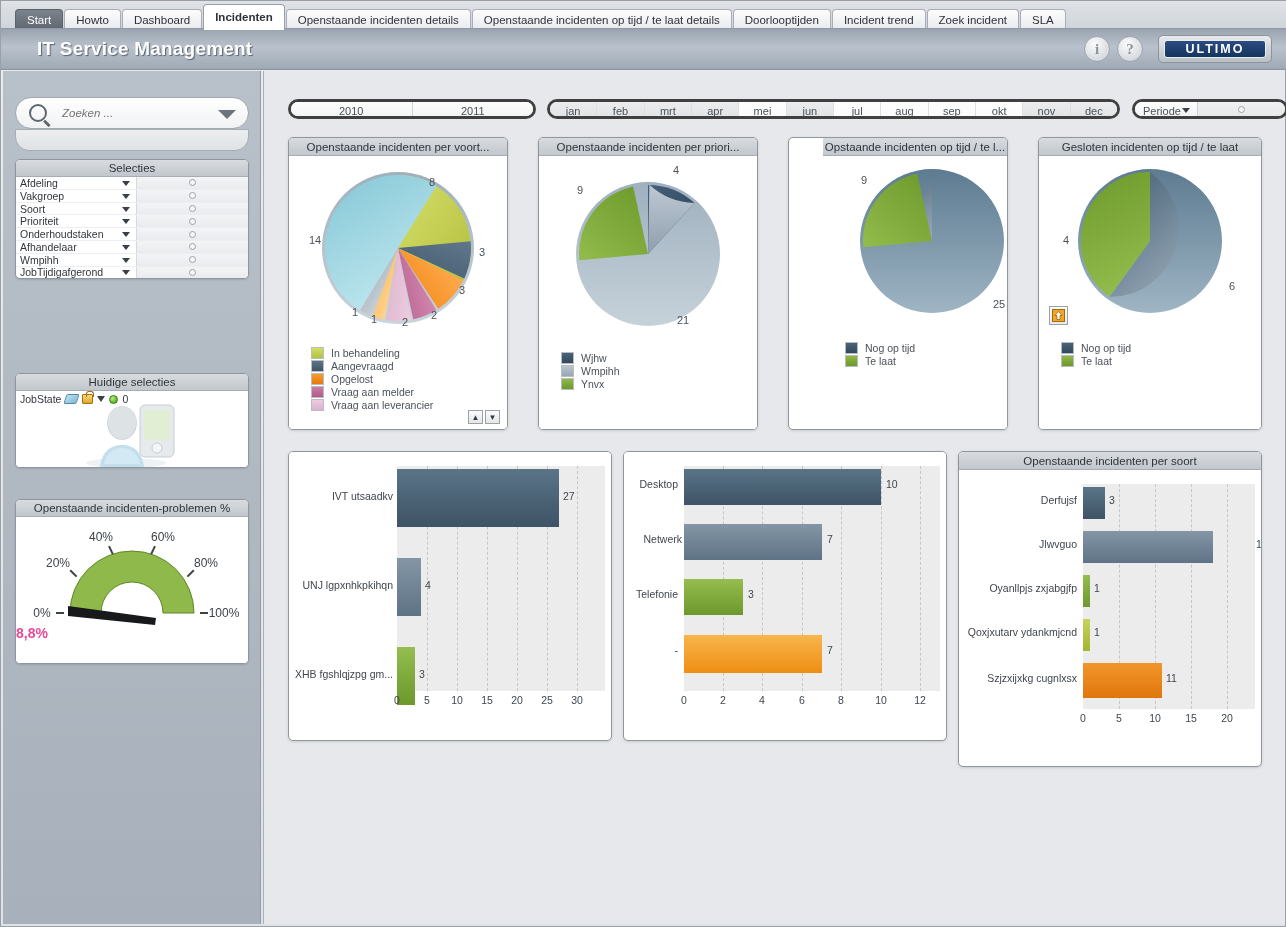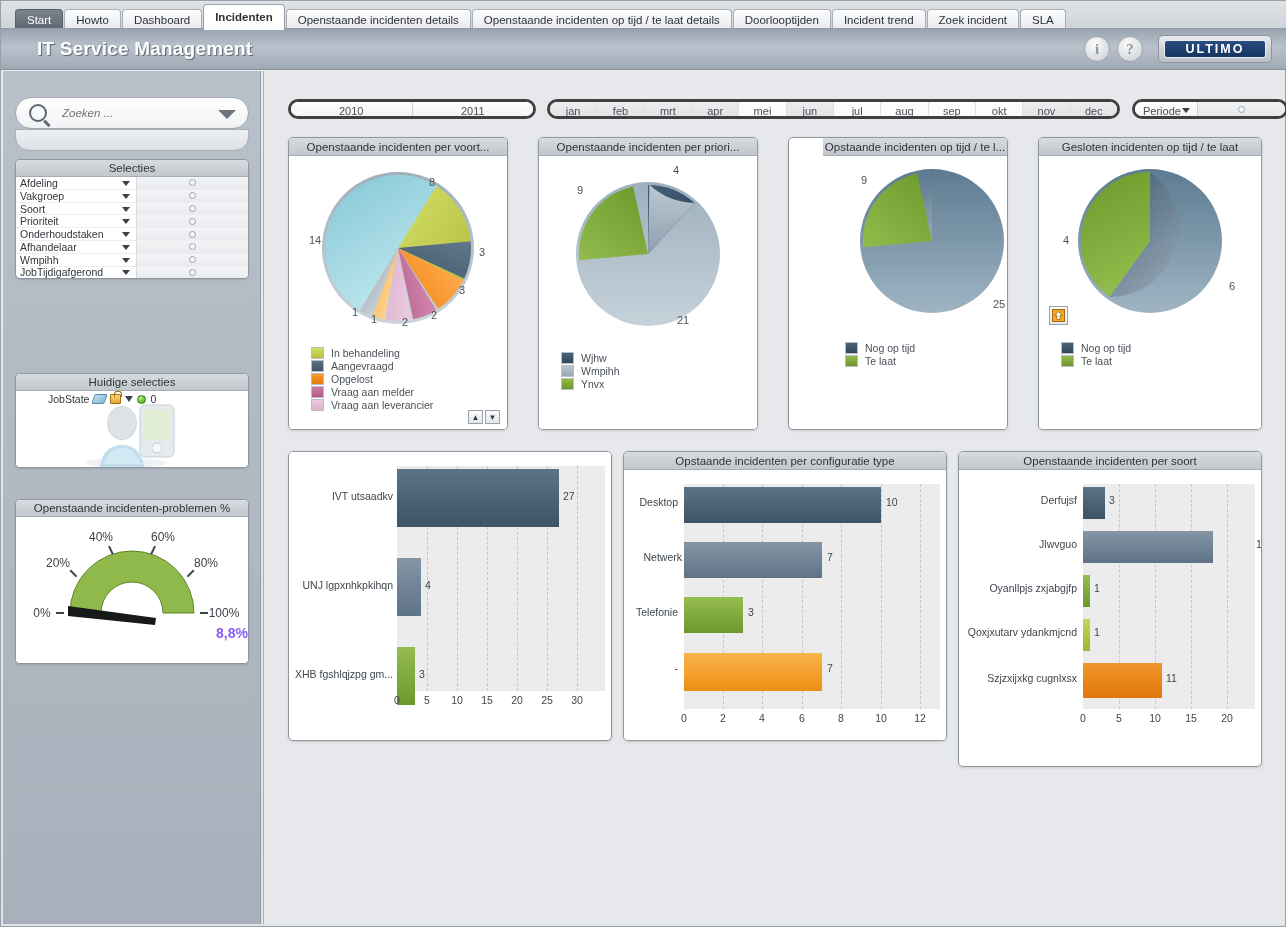--- a/index.html
+++ b/index.html
@@ -159,21 +159,21 @@
     display:flex; align-items:center; justify-content:center;
   }
   .ring {
     width:7px; height:7px; border-radius:50%;
     border:1.2px solid #9aa1a9; background:#f6f7f8;
   }
   #panel-huidige { top:302px; width:234px; height:95px; }
   .hs-body { position:relative; height:77px; background:#fff; }
   .hs-row {
     display:flex; align-items:center; gap:4px;
-    padding:2px 0 0 4px; font-size:10.5px; color:#31363c;margin-left:28px;
+    padding:2px 0 0 4px; font-size:10.5px; color:#31363c;
   }
   .ic-erase {
     width:13px; height:10px; border-radius:2px;
     background:linear-gradient(135deg,#bfe0ef,#7fb8d6);
     border:1px solid #4f87a6; transform:skewX(-18deg);
   }
   .ic-lock {
     width:11px; height:10px; border-radius:1px;
     background:linear-gradient(#ffd97a,#e0a52a); border:1px solid #9d7315;
     position:relative;
@@ -193,22 +193,22 @@
     background:radial-gradient(circle at 35% 30%, #b4f07a, #3f9c16);
     border:1px solid #2f7a0f;
   }
   .avatar-art {
     position:absolute; left:62px; top:10px; width:110px; height:66px;
     opacity:.62;
   }
   #panel-gauge { top:428px; width:234px; height:165px; }
   .gauge-body { position:relative; height:147px; background:#ffffff; }
   .gauge-value {
-    position:absolute; left:0; right:0; top:108px; text-align:right;
-    font-size:14px; font-weight:bold; color:#8b5cf6;
+    position:absolute; left:0; right:0; top:108px; text-align:left;
+    font-size:14px; font-weight:bold; color:#ec4899;
   }
   
   .content {
     position:absolute; left:262px; top:70px;
     width:1022px; height:853px;
     background:#e6e8eb;
     border-left:1px solid #a9b0b8;
   }
   .filterbar {
     position:absolute; left:0; top:0; width:1022px; height:50px;
@@ -754,21 +754,20 @@
         <div class="xtick" style="left:128px; top:242px;">5</div>
         <div class="xtick" style="left:158px; top:242px;">10</div>
         <div class="xtick" style="left:188px; top:242px;">15</div>
         <div class="xtick" style="left:218px; top:242px;">20</div>
         <div class="xtick" style="left:248px; top:242px;">25</div>
         <div class="xtick" style="left:278px; top:242px;">30</div>
       </div>
     </div>
 
     <div class="cpanel" style="left:359px; top:380px; width:324px; height:290px;">
-      <div class="panel-title">Opstaande incidenten per configuratie type</div>
       <div class="cbody" style="height:282px;">
         <div class="plot" style="left:60px; top:14px; width:256px; height:225px;">
           <div class="gridv" style="left:39px;  top:0; height:225px;"></div>
           <div class="gridv" style="left:78px;  top:0; height:225px;"></div>
           <div class="gridv" style="left:118px; top:0; height:225px;"></div>
           <div class="gridv" style="left:157px; top:0; height:225px;"></div>
           <div class="gridv" style="left:197px; top:0; height:225px;"></div>
           <div class="gridv" style="left:236px; top:0; height:225px;"></div>
           <div class="bar" style="left:0; top:3px;   width:197px; height:36px; background:linear-gradient(#5a7487,#3e5365);"></div>
           <div class="bar" style="left:0; top:58px;  width:138px; height:36px; background:linear-gradient(#8496a6,#5e7385);"></div>

